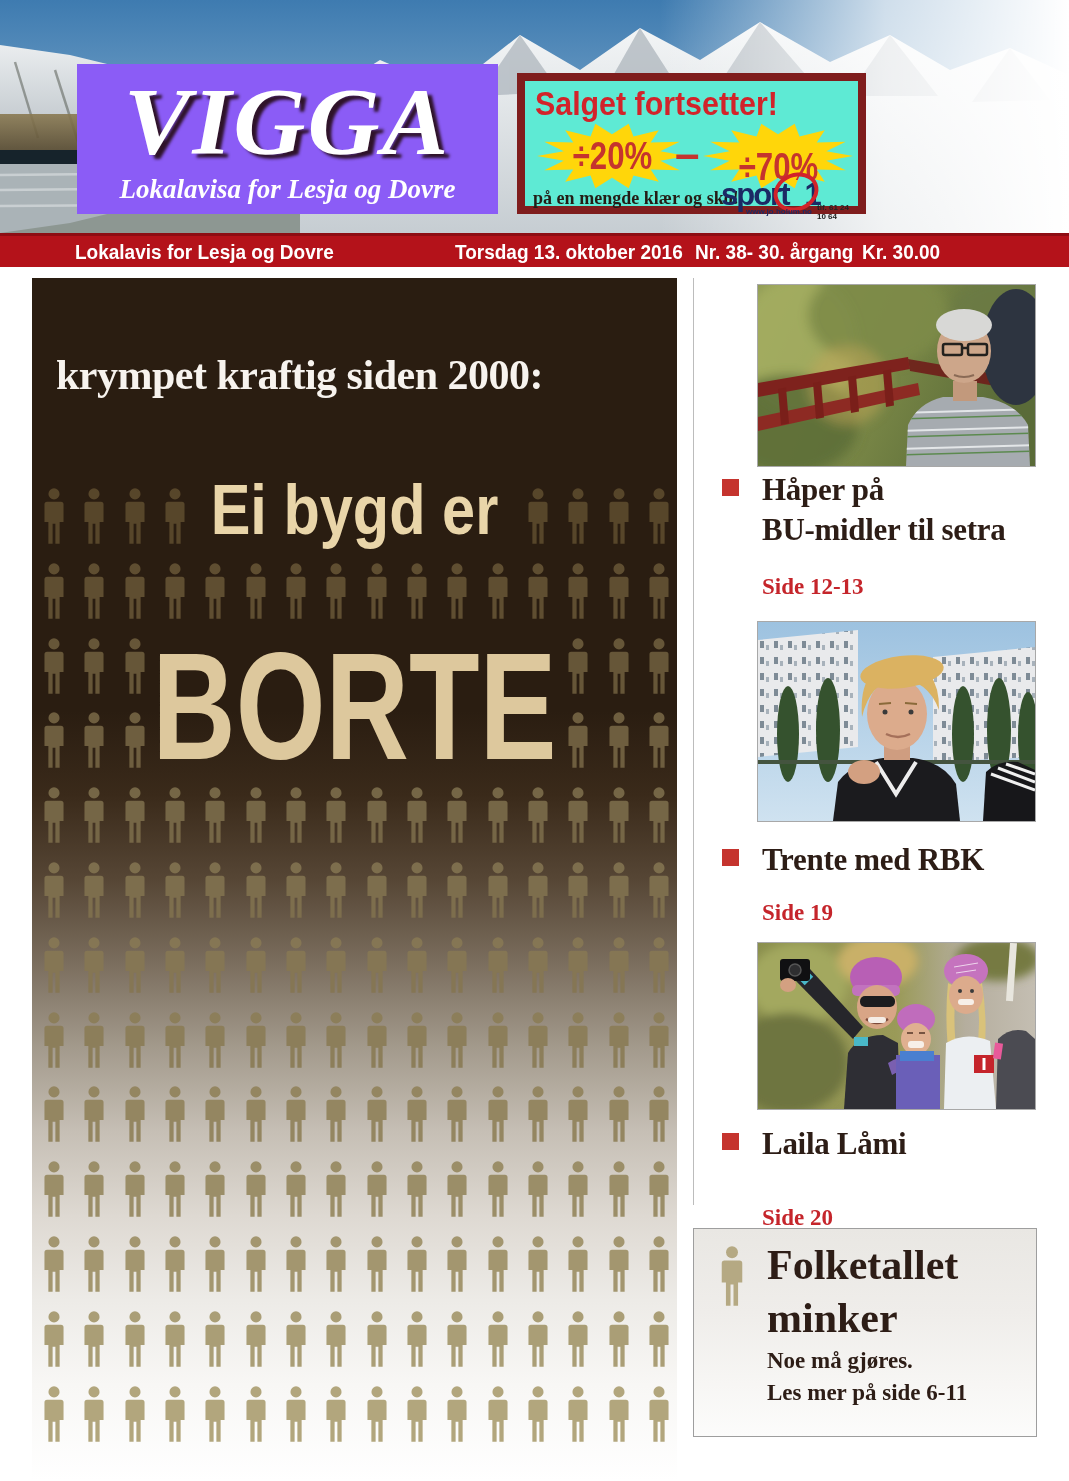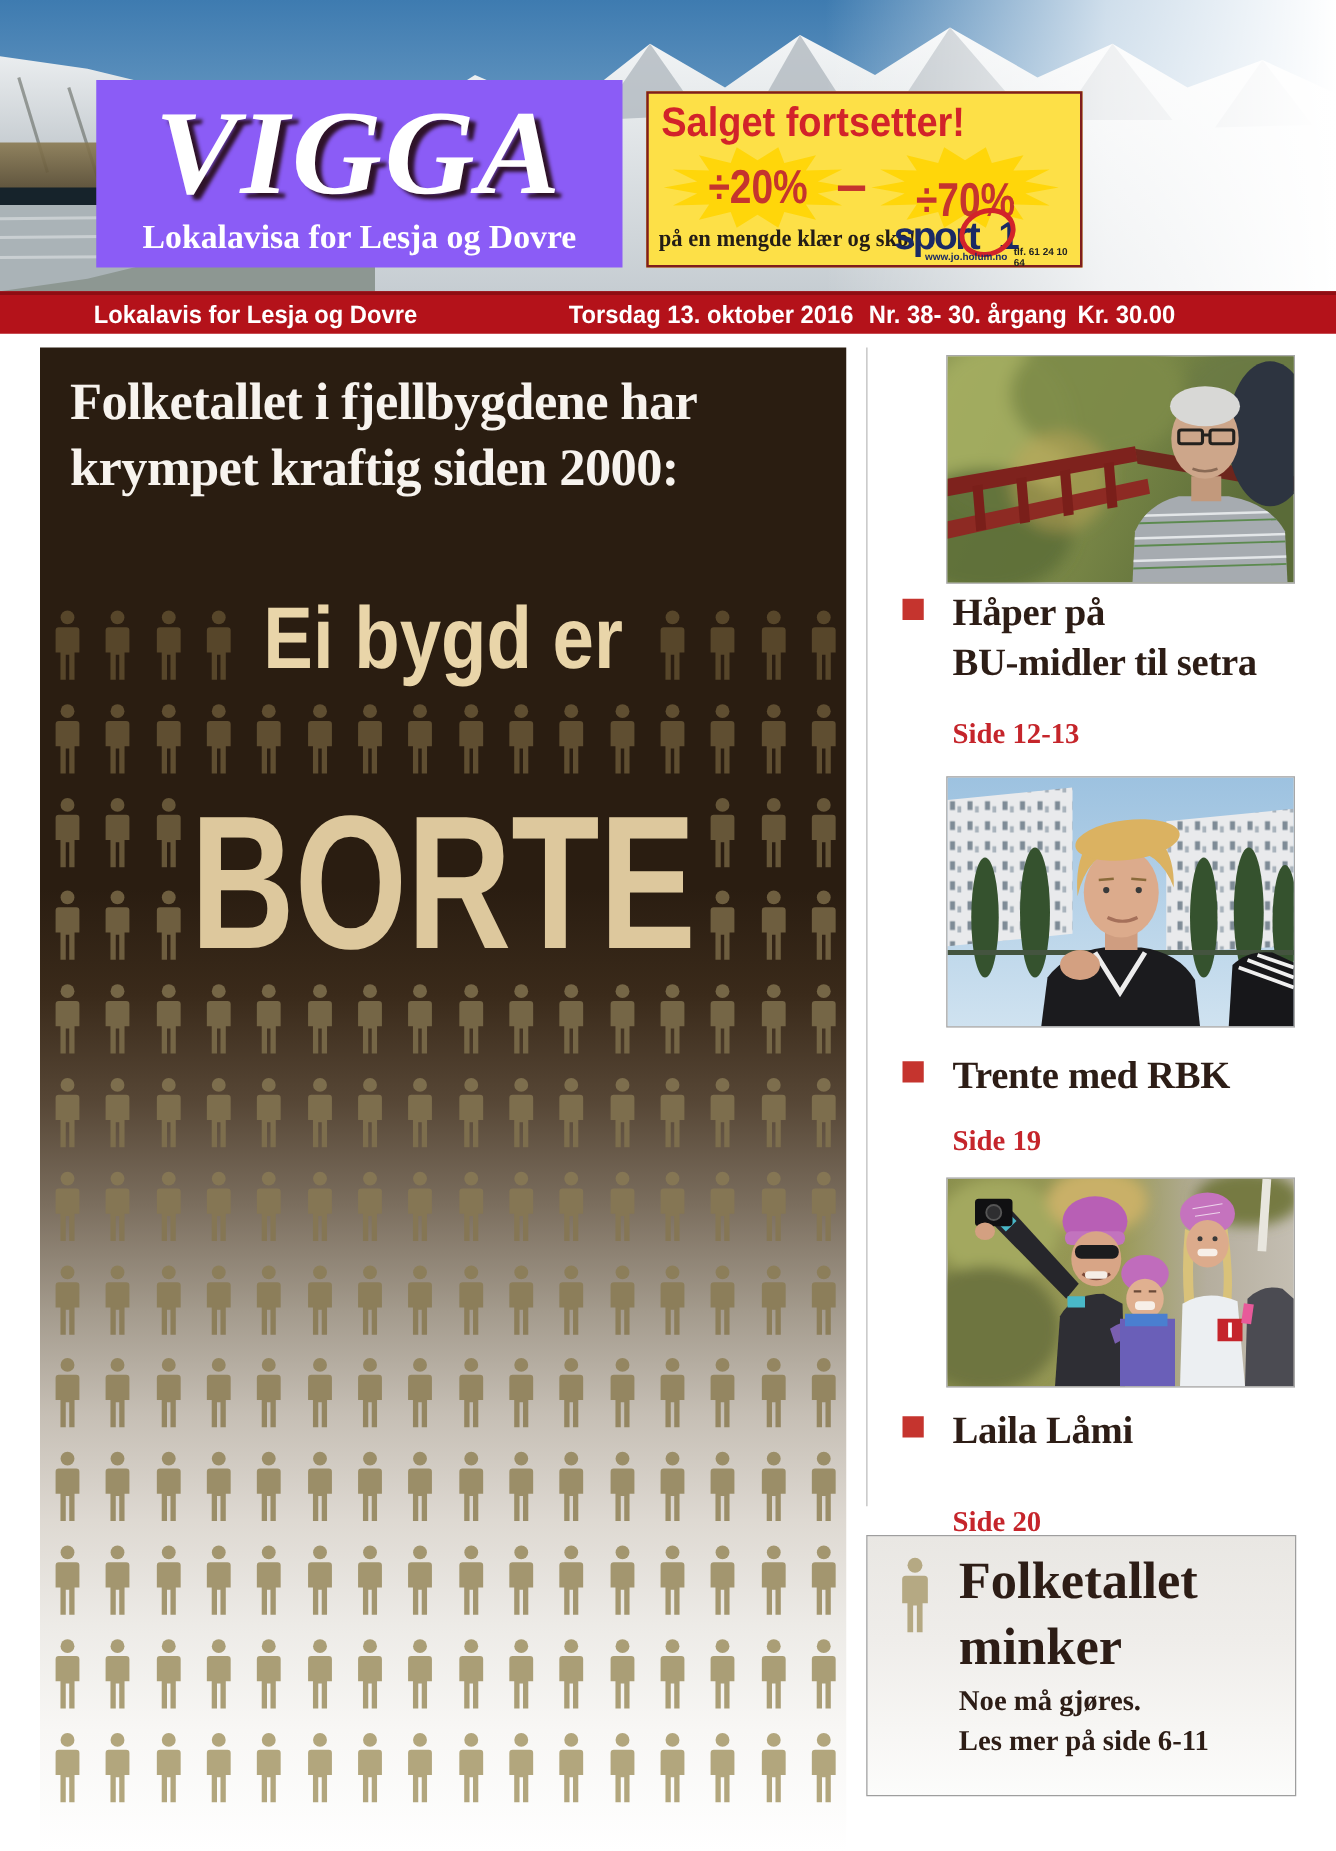--- a/index.html
+++ b/index.html
@@ -7,26 +7,26 @@
   .page { position:relative; width:1069px; height:1481px; background:#fff; overflow:hidden; margin:0 auto; }
 
   
   .masthead { position:absolute; left:0; top:0; width:1069px; height:233px; }
   .masthead svg.scene { position:absolute; left:0; top:0; }
   .logo-box { position:absolute; left:77px; top:64px; width:421px; height:150px;
     background:#8b5cf6; display:flex; flex-direction:column; align-items:center; justify-content:center; }
   .logo { font-family:"Liberation Serif", serif; font-style:italic; font-weight:bold;
     font-size:96px; line-height:1; color:#fff; letter-spacing:2px;
     text-shadow:5px 4px 3px rgba(30,6,6,.85); transform:scaleX(1.04); }
-  .logo-tagline { font-family:"Liberation Serif", serif; font-weight:bold;
+  .logo-tagline { font-family:"Liberation Serif", serif; font-style:italic; font-weight:bold;
     font-size:27px; color:#fff; margin-top:4px; }
 
   
   .adbox { position:absolute; left:517px; top:73px; width:349px; height:141px;
-    background:#fde047; border:2px solid #7f1d1d; }
+    background:#5eead4; border:8px solid #7f1d1d; }
   .ad-headline { position:absolute; left:10px; top:4px; font-size:33px; font-weight:bold;
     color:#d2232a; transform:scaleX(.92); transform-origin:left; white-space:nowrap; }
   .burst { position:absolute; width:150px; height:66px; background:#ffd60a;
     clip-path:polygon(100% 50%,82.2% 57.3%,95.1% 71.7%,75.8% 70.6%,81.2% 89.1%,64.3% 79.7%,61.1% 98.7%,50% 83%,38.9% 98.7%,35.7% 79.7%,18.8% 89.1%,24.2% 70.6%,4.9% 71.7%,17.8% 57.3%,0% 50%,17.8% 42.7%,4.9% 28.3%,24.2% 29.4%,18.8% 10.9%,35.7% 20.3%,38.9% 1.3%,50% 17%,61.1% 1.3%,64.3% 20.3%,81.2% 10.9%,75.8% 29.4%,95.1% 28.3%,82.2% 42.7%);
     display:flex; align-items:center; justify-content:center; }
   .burst-1 { left:12px; top:42px; }
   .burst-2 { left:178px; top:42px;align-items:flex-end; }
   .burst span { font-size:38px; font-weight:bold; color:#c5342e; transform:scaleX(.82); white-space:nowrap; }
   .ad-dash { position:absolute; left:150px; top:48px; font-size:44px; font-weight:bold; color:#c5342e; }
   .ad-subline { position:absolute; left:8px; top:106px; font-family:"Liberation Serif", serif;
@@ -721,21 +721,21 @@
           <use href="#person" fill="#b2a67d"></use>
         </svg>
         <svg width="26" height="60" viewBox="0 0 30 66" style="left: 573.62px; top: 1105.6px;">
           <use href="#person" fill="#b2a67d"></use>
         </svg>
         <svg width="26" height="60" viewBox="0 0 30 66" style="left: 613.95px; top: 1105.6px;">
           <use href="#person" fill="#b2a67d"></use>
         </svg>
       </div>
     <h1 class="poster-headline">
-      <span>Folketallet i fjellbygdene har</span><br>
+      <br>
       <span>krympet kraftig siden 2000:</span>
     </h1>
     <div class="poster-kicker">Ei bygd er</div>
     <div class="poster-bigword">BORTE</div>
   </section>
 
   <div class="divider"></div>
   <aside class="sidebar">
 
     <div class="photo" style="top:6px; height:183px;">

